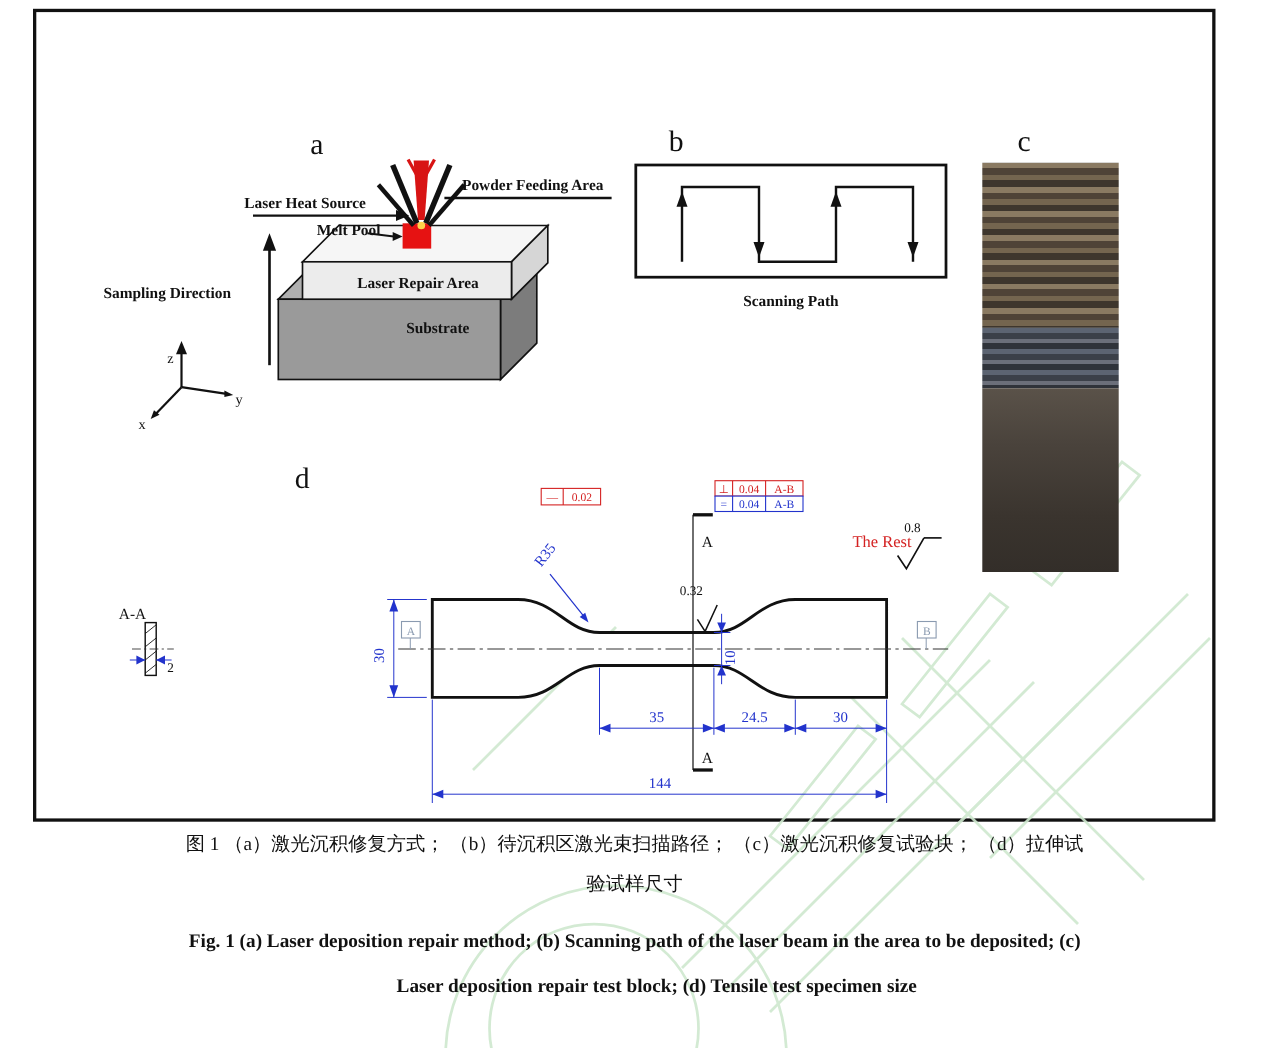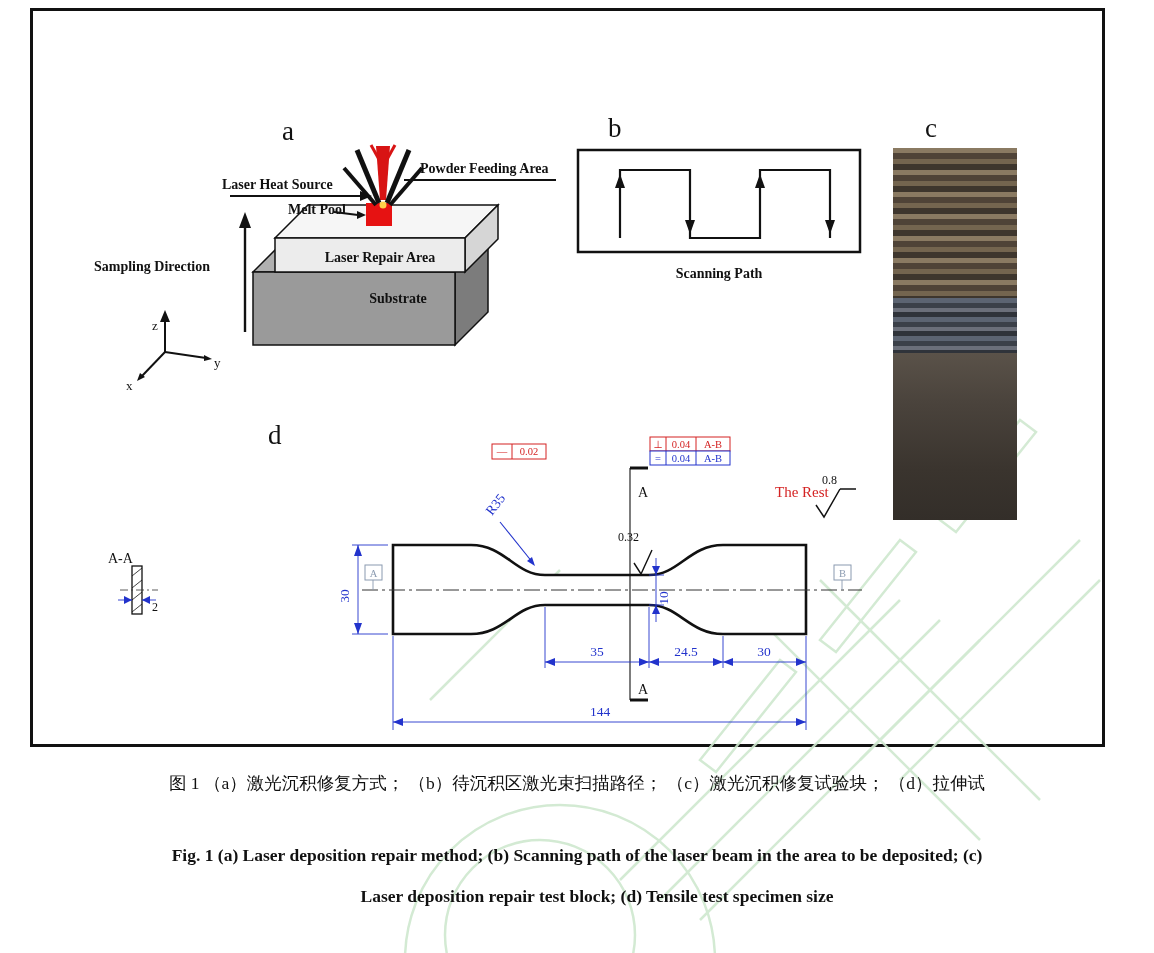--- a/index.html
+++ b/index.html
@@ -20,21 +20,21 @@
   .small-t{font-size:12px;}
   .sec-t{font-size:14px;}
   #photo{position:absolute;left:893px;top:148px;width:124px;height:372px;}
   #photo .p-top{height:150px;background:repeating-linear-gradient(180deg,
       #8a7a62 0 5px,#4f4337 5px 11px,#74654f 11px 16px,#3e362d 16px 22px);}
   #photo .p-band{height:55px;background:repeating-linear-gradient(180deg,
       #5c6472 0 5px,#3b4049 5px 10px,#6b6f7a 10px 14px,#2f333a 14px 19px);}
   #photo .p-bottom{height:167px;background:linear-gradient(180deg,
       #5a5249 0%,#4a433c 30%,#3a342e 70%,#332e29 100%);}
   .cap{position:absolute;left:0;width:100%;text-align:center;}
-  #cap-zh1{top:755px;font-size:17.5px;margin-top:16px;}
+  #cap-zh1{top:755px;font-size:17.5px;}
   #cap-zh2{top:791px;font-size:17.5px;}
   #cap-en1{top:845px;font-size:17.5px;font-weight:bold;}
   #cap-en2{top:886px;font-size:17.5px;font-weight:bold;margin-left:20px;}
 </style>
 </head>
 <body>
 
 <div id="page">
 
   <div id="figure-box"></div>
@@ -262,16 +262,17 @@
           <line x1="142" y1="600" x2="156" y2="600"></line>
           <polygon points="132,600 124,596 124,604" stroke="none"></polygon>
           <polygon points="142,600 150,596 150,604" stroke="none"></polygon>
         </g>
         <text class="small-t" x="152" y="611">2</text>
       </g>
     </g>
   </svg>
 
   <div class="cap" id="cap-zh1">图 1 （a）激光沉积修复方式； （b）待沉积区激光束扫描路径； （c）激光沉积修复试验块； （d）拉伸试</div>
+  <div class="cap" id="cap-zh2">验试样尺寸</div>
   <div class="cap" id="cap-en1">Fig. 1 (a) Laser deposition repair method; (b) Scanning path of the laser beam in the area to be deposited; (c)</div>
   <div class="cap" id="cap-en2">Laser deposition repair test block; (d) Tensile test specimen size</div>
 
 </div>
 
 </body></html>

